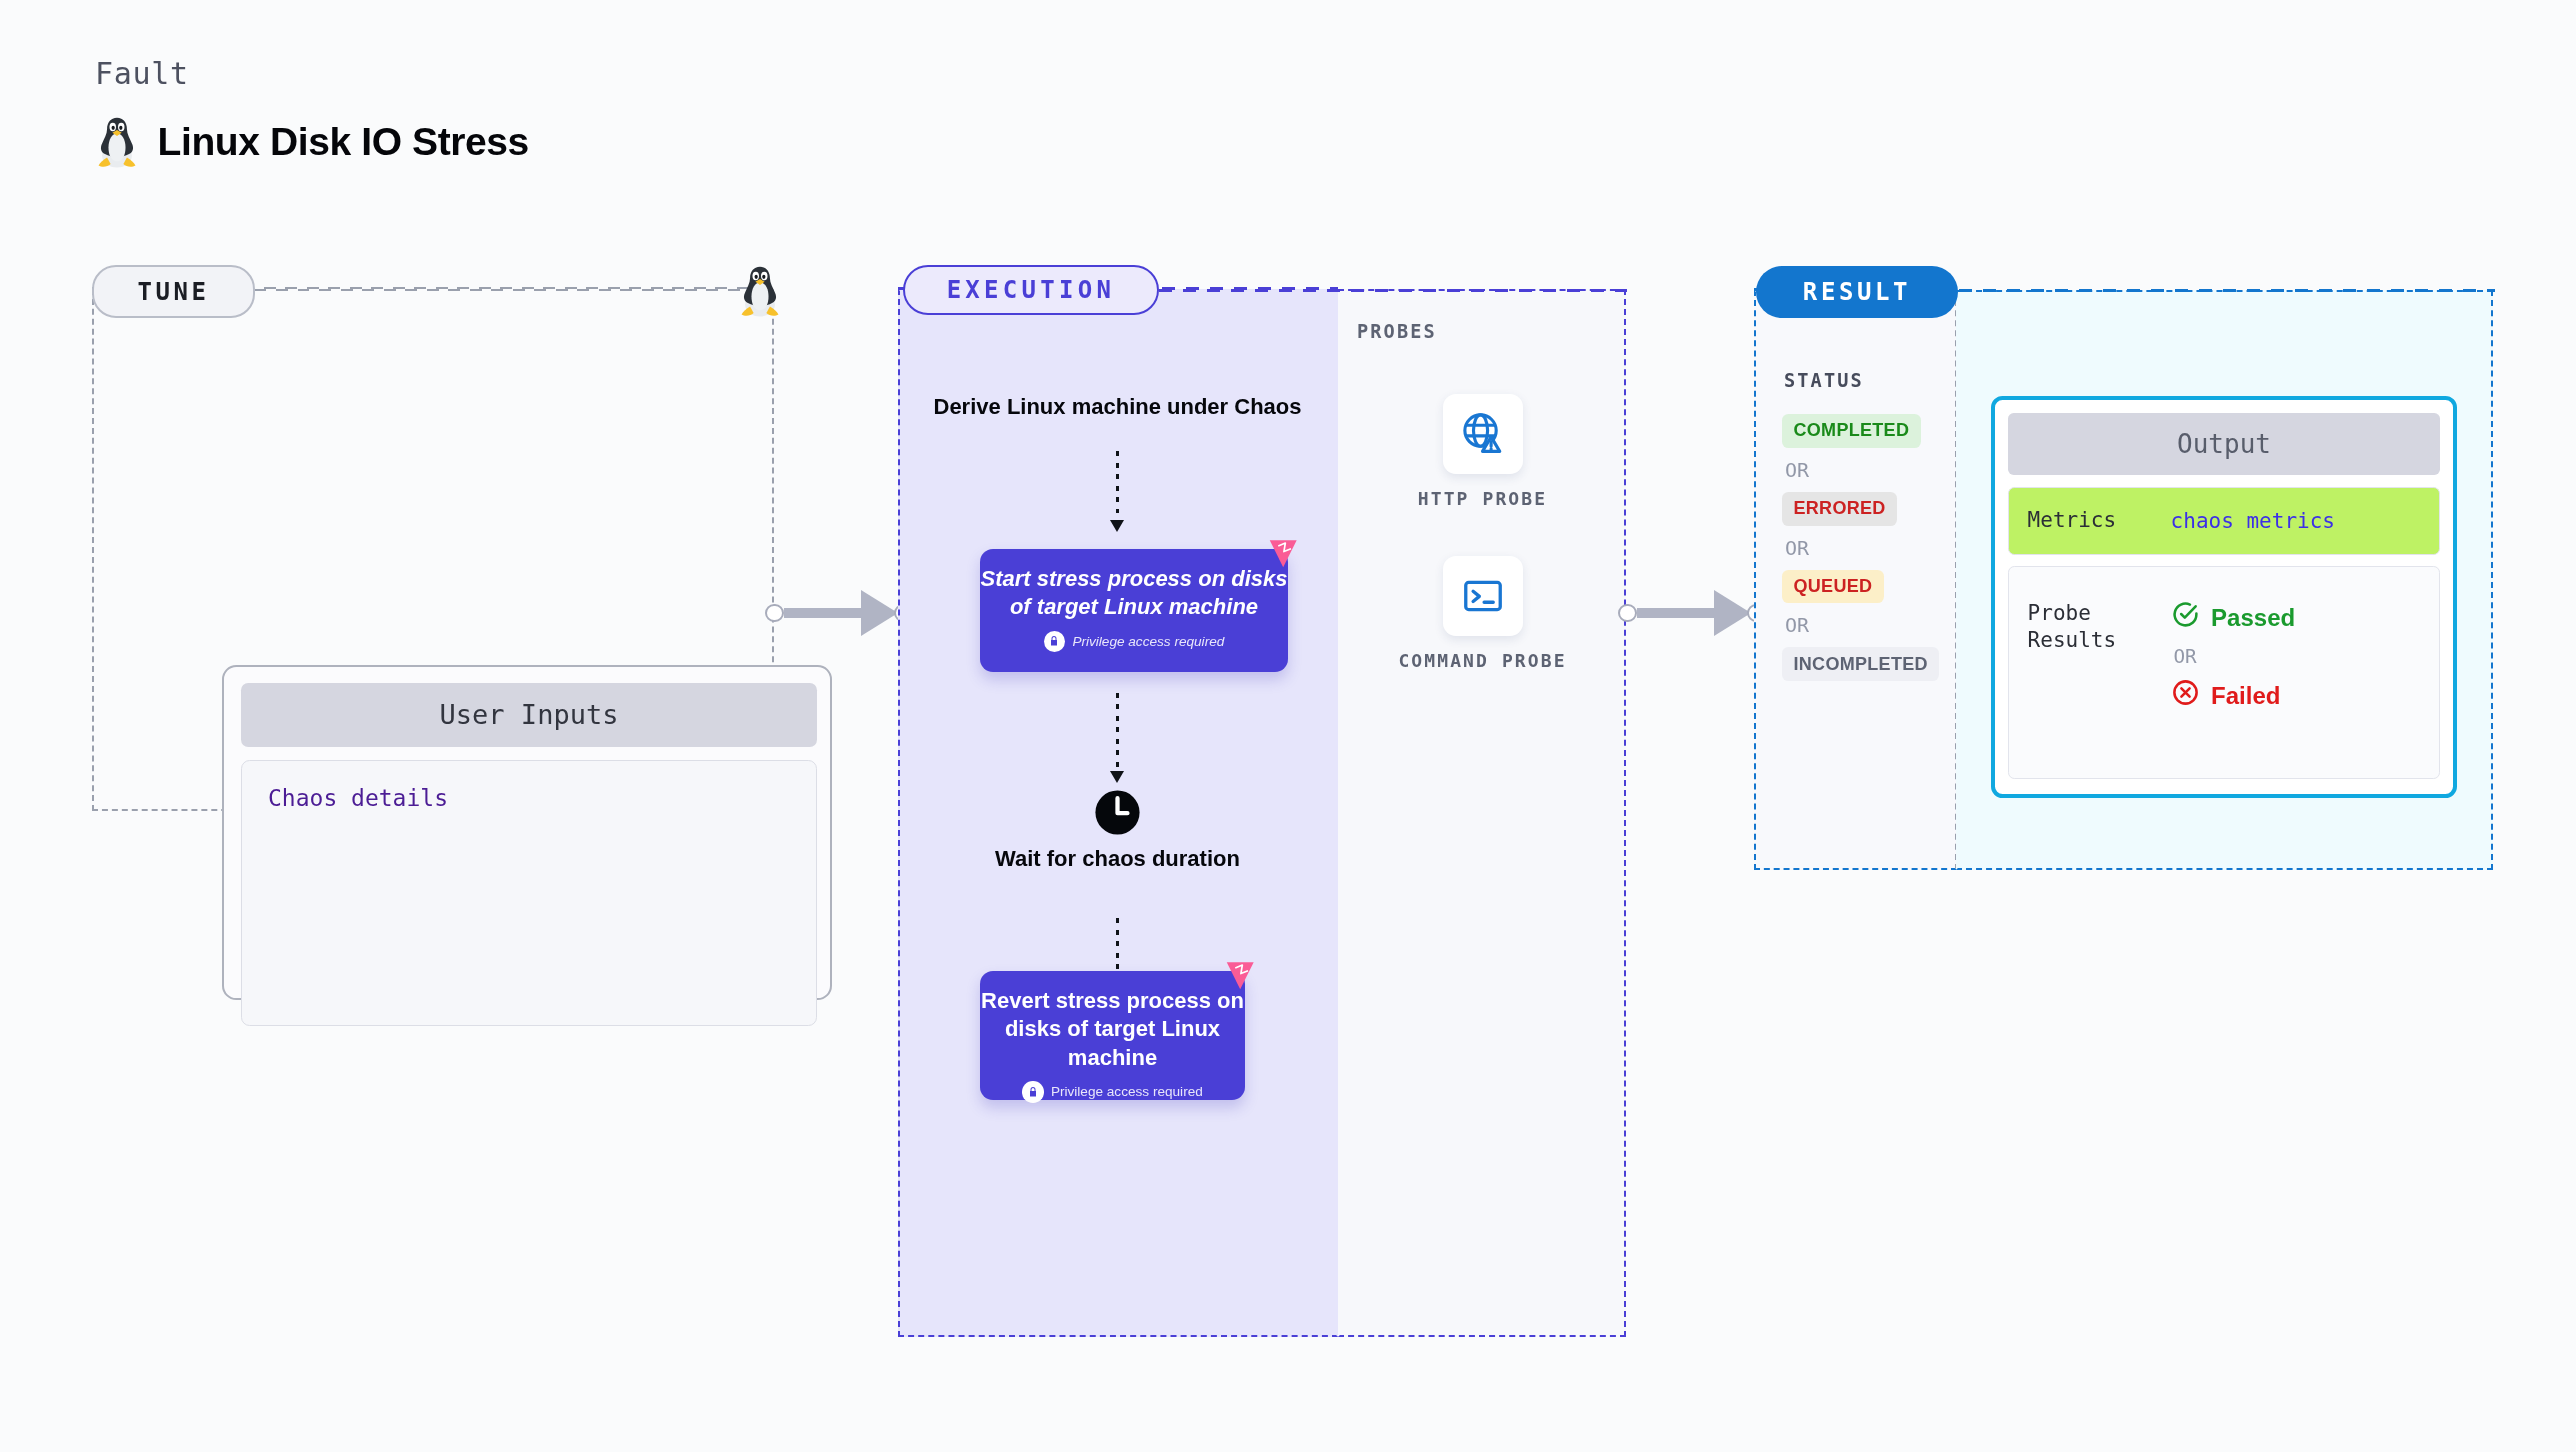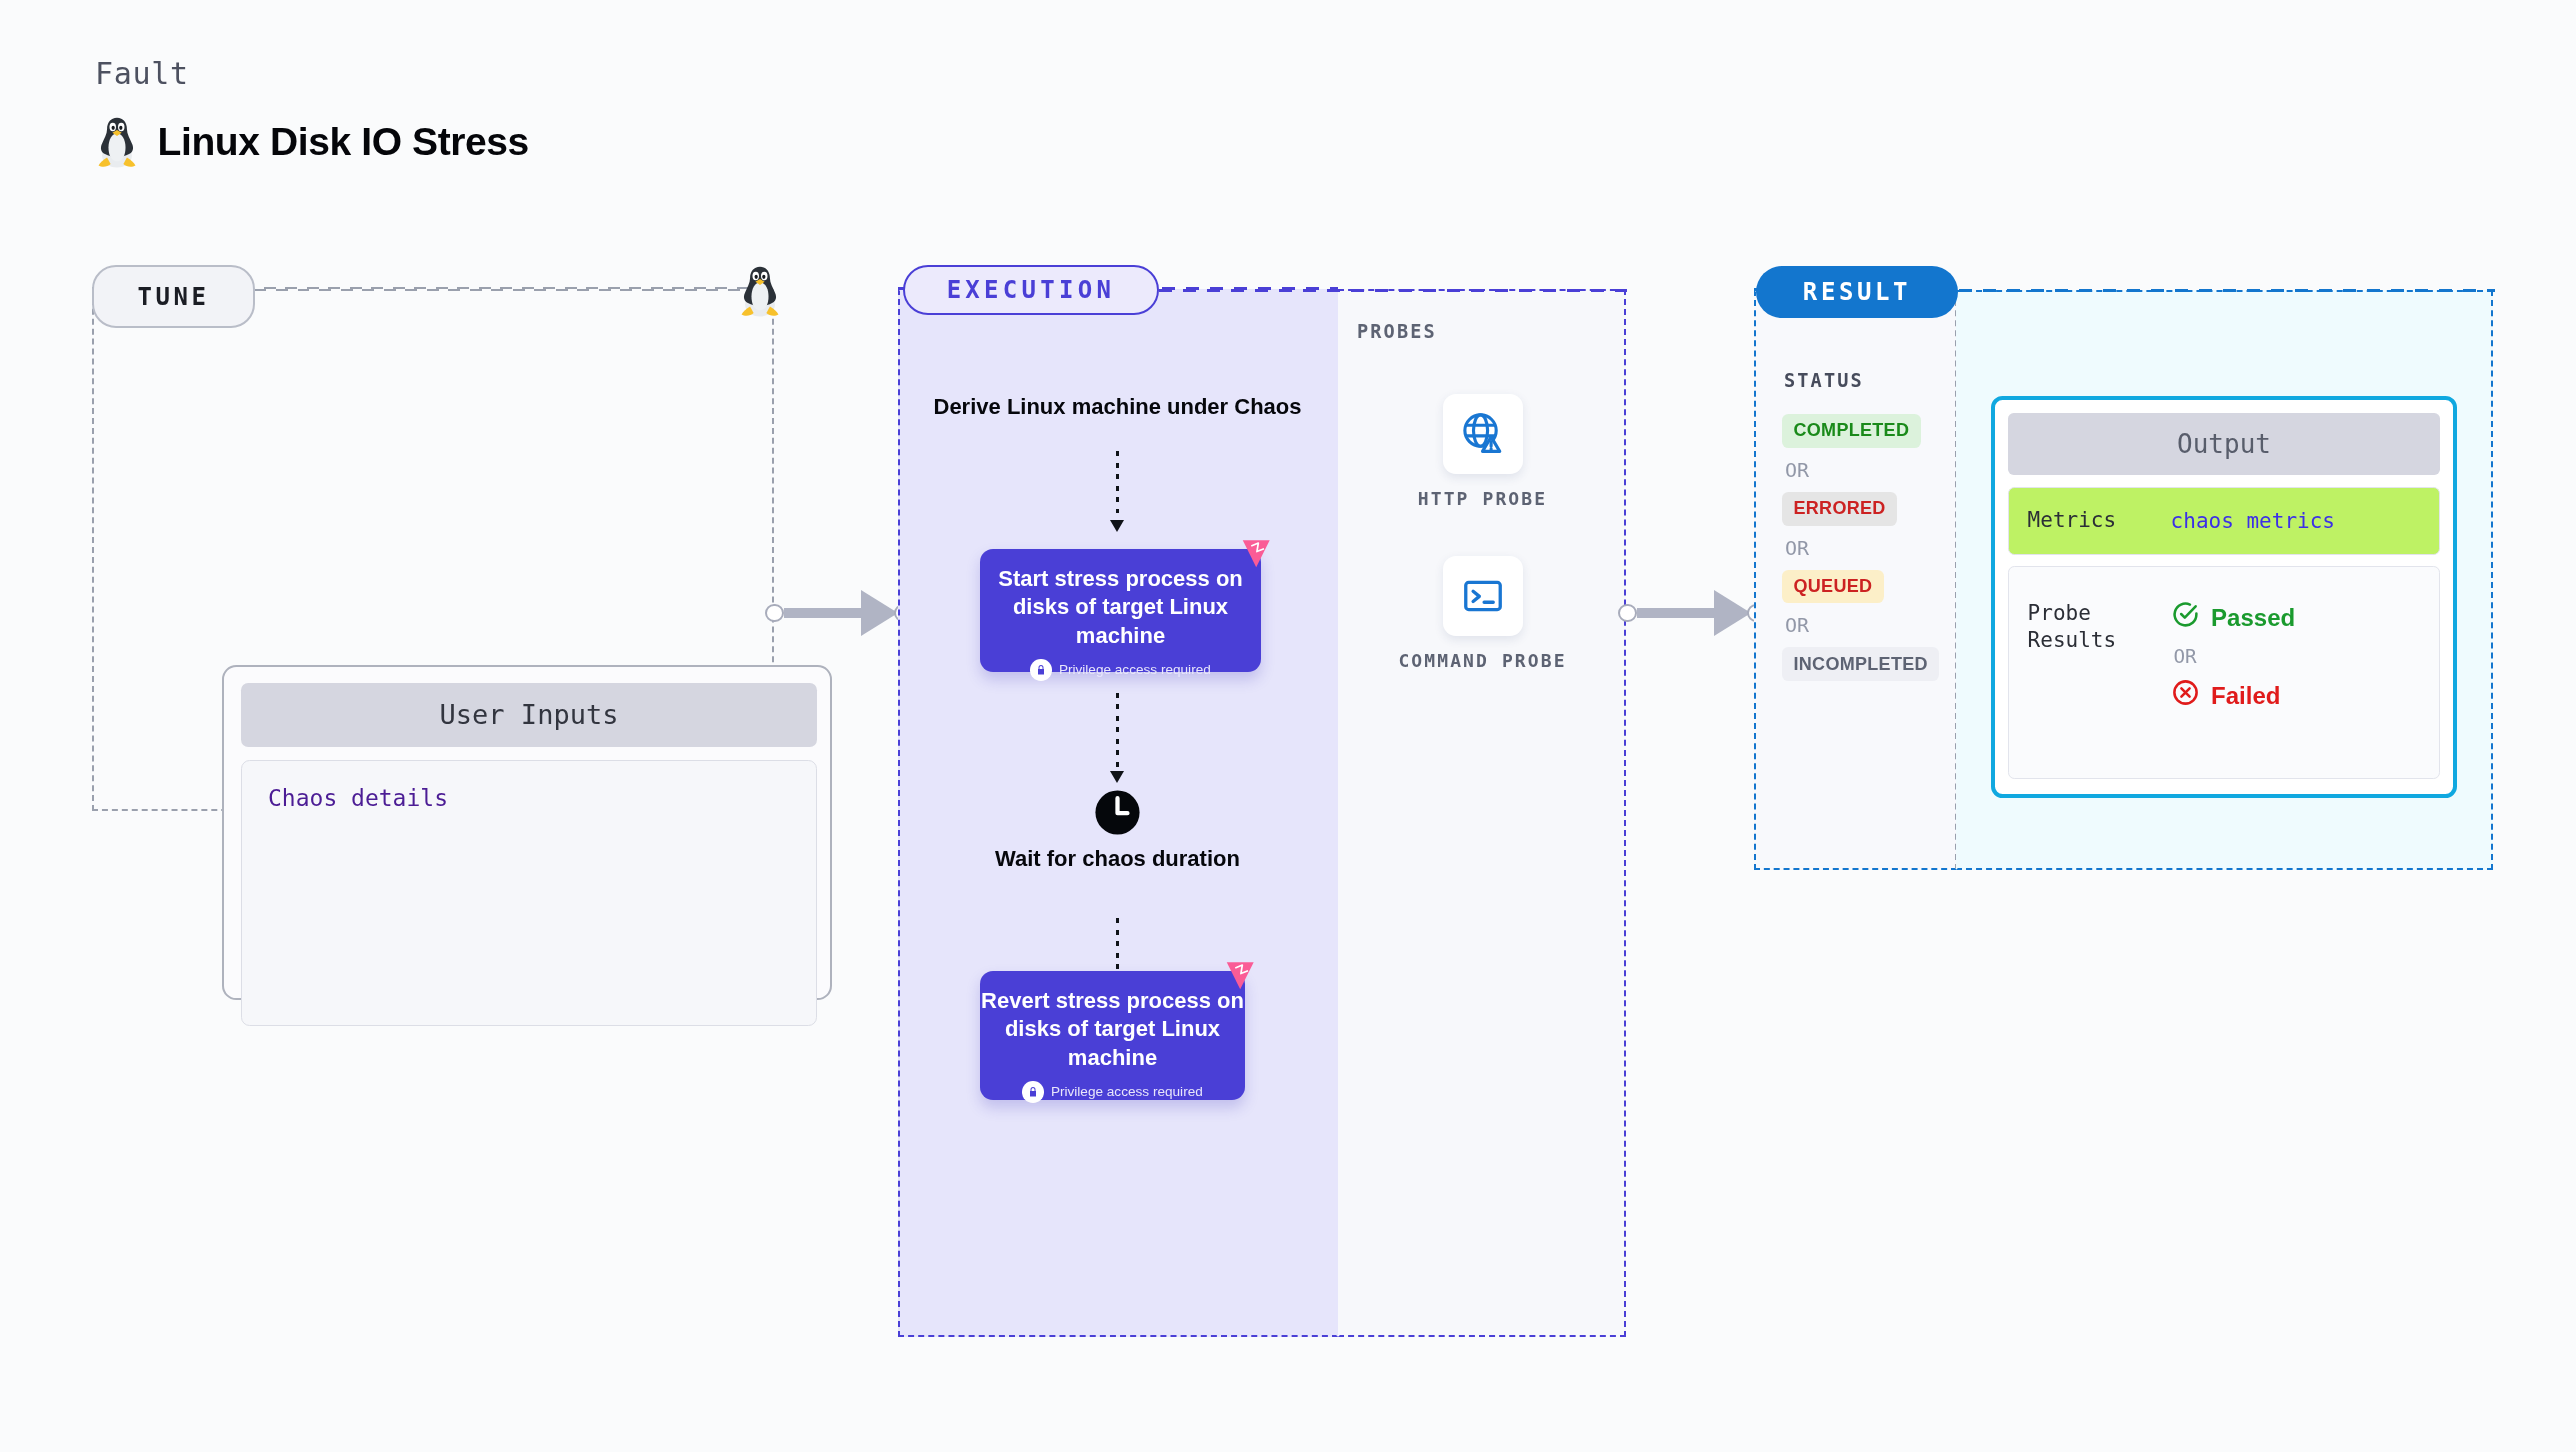--- a/index.html
+++ b/index.html
@@ -42,21 +42,21 @@
     left: 92px; top: 289px; width: 682px; height: 522px;
     border: 2.1px dashed #9aa0ad;
     border-top-color: transparent;
     background: transparent;
   }
   #tune-top-dash {
     position: absolute; left: 92px; top: 287px; width: 682px; height: 2.1px;
     background: repeating-linear-gradient(to right,#9aa0ad 0 11.5px,transparent 11.5px 21.5px);
   }
   #tune-badge {
-    left: 92px; top: 265px; width: 163px; height: 63px;
+    left: 92px; top: 265px; width: 163px; height: 53px;
     border-radius: 24px; background: #f2f3f7;
     border: 2.1px solid #b9bdc8; color: #1b1d24; font-size: 24px;
   }
   #tune-badge-cover {
     position: absolute; left: 94px; top: 284px; width: 159px; height: 10px;
     background: #f2f3f7; z-index: 5;
   }
   #tune-card {
     position: absolute; left: 128px; top: 374px; width: 610px; height: 335px;
     border: 2.9px solid #aeb2bd; border-radius: 14.3px; background: #fbfbfd;
@@ -336,21 +336,21 @@
   <div id="exec-link-dash"></div>
   <div id="execution-top-dash"></div>
   <div class="panel" id="execution-region"></div>
   <div id="execution-badge-cover"></div>
   <div class="panel-badge" id="execution-badge">EXECUTION</div>
 
   <div id="derive-label">Derive Linux machine under Chaos</div>
   <div class="flow-arrow-v" style="left:1116px; top:451px; height:70px;"></div>
   <div class="flow-arrow-head" style="left:1110px; top:520px;"></div>
 
-  <div class="exec-node" style="left:980px; top:549px; width:281px; height:123px;">
+  <div class="exec-node" style="left:980px; top:549px; width:308px; height:123px;font-style:italic;">
     <div class="exec-node-title">Start stress process on disks of target Linux machine</div>
     <div class="exec-node-note">
       <span class="lock-badge">
         <svg width="12" height="12" viewBox="0 0 24 24" fill="#4a3fd6">
           <path d="M12 2a5 5 0 00-5 5v3H6v11h12V10h-1V7a5 5 0 00-5-5zm0 2a3 3 0 013 3v3H9V7a3 3 0 013-3z"></path>
         </svg>
       </span>
       <span>Privilege access required</span>
     </div>
     <span class="corner-flag">

